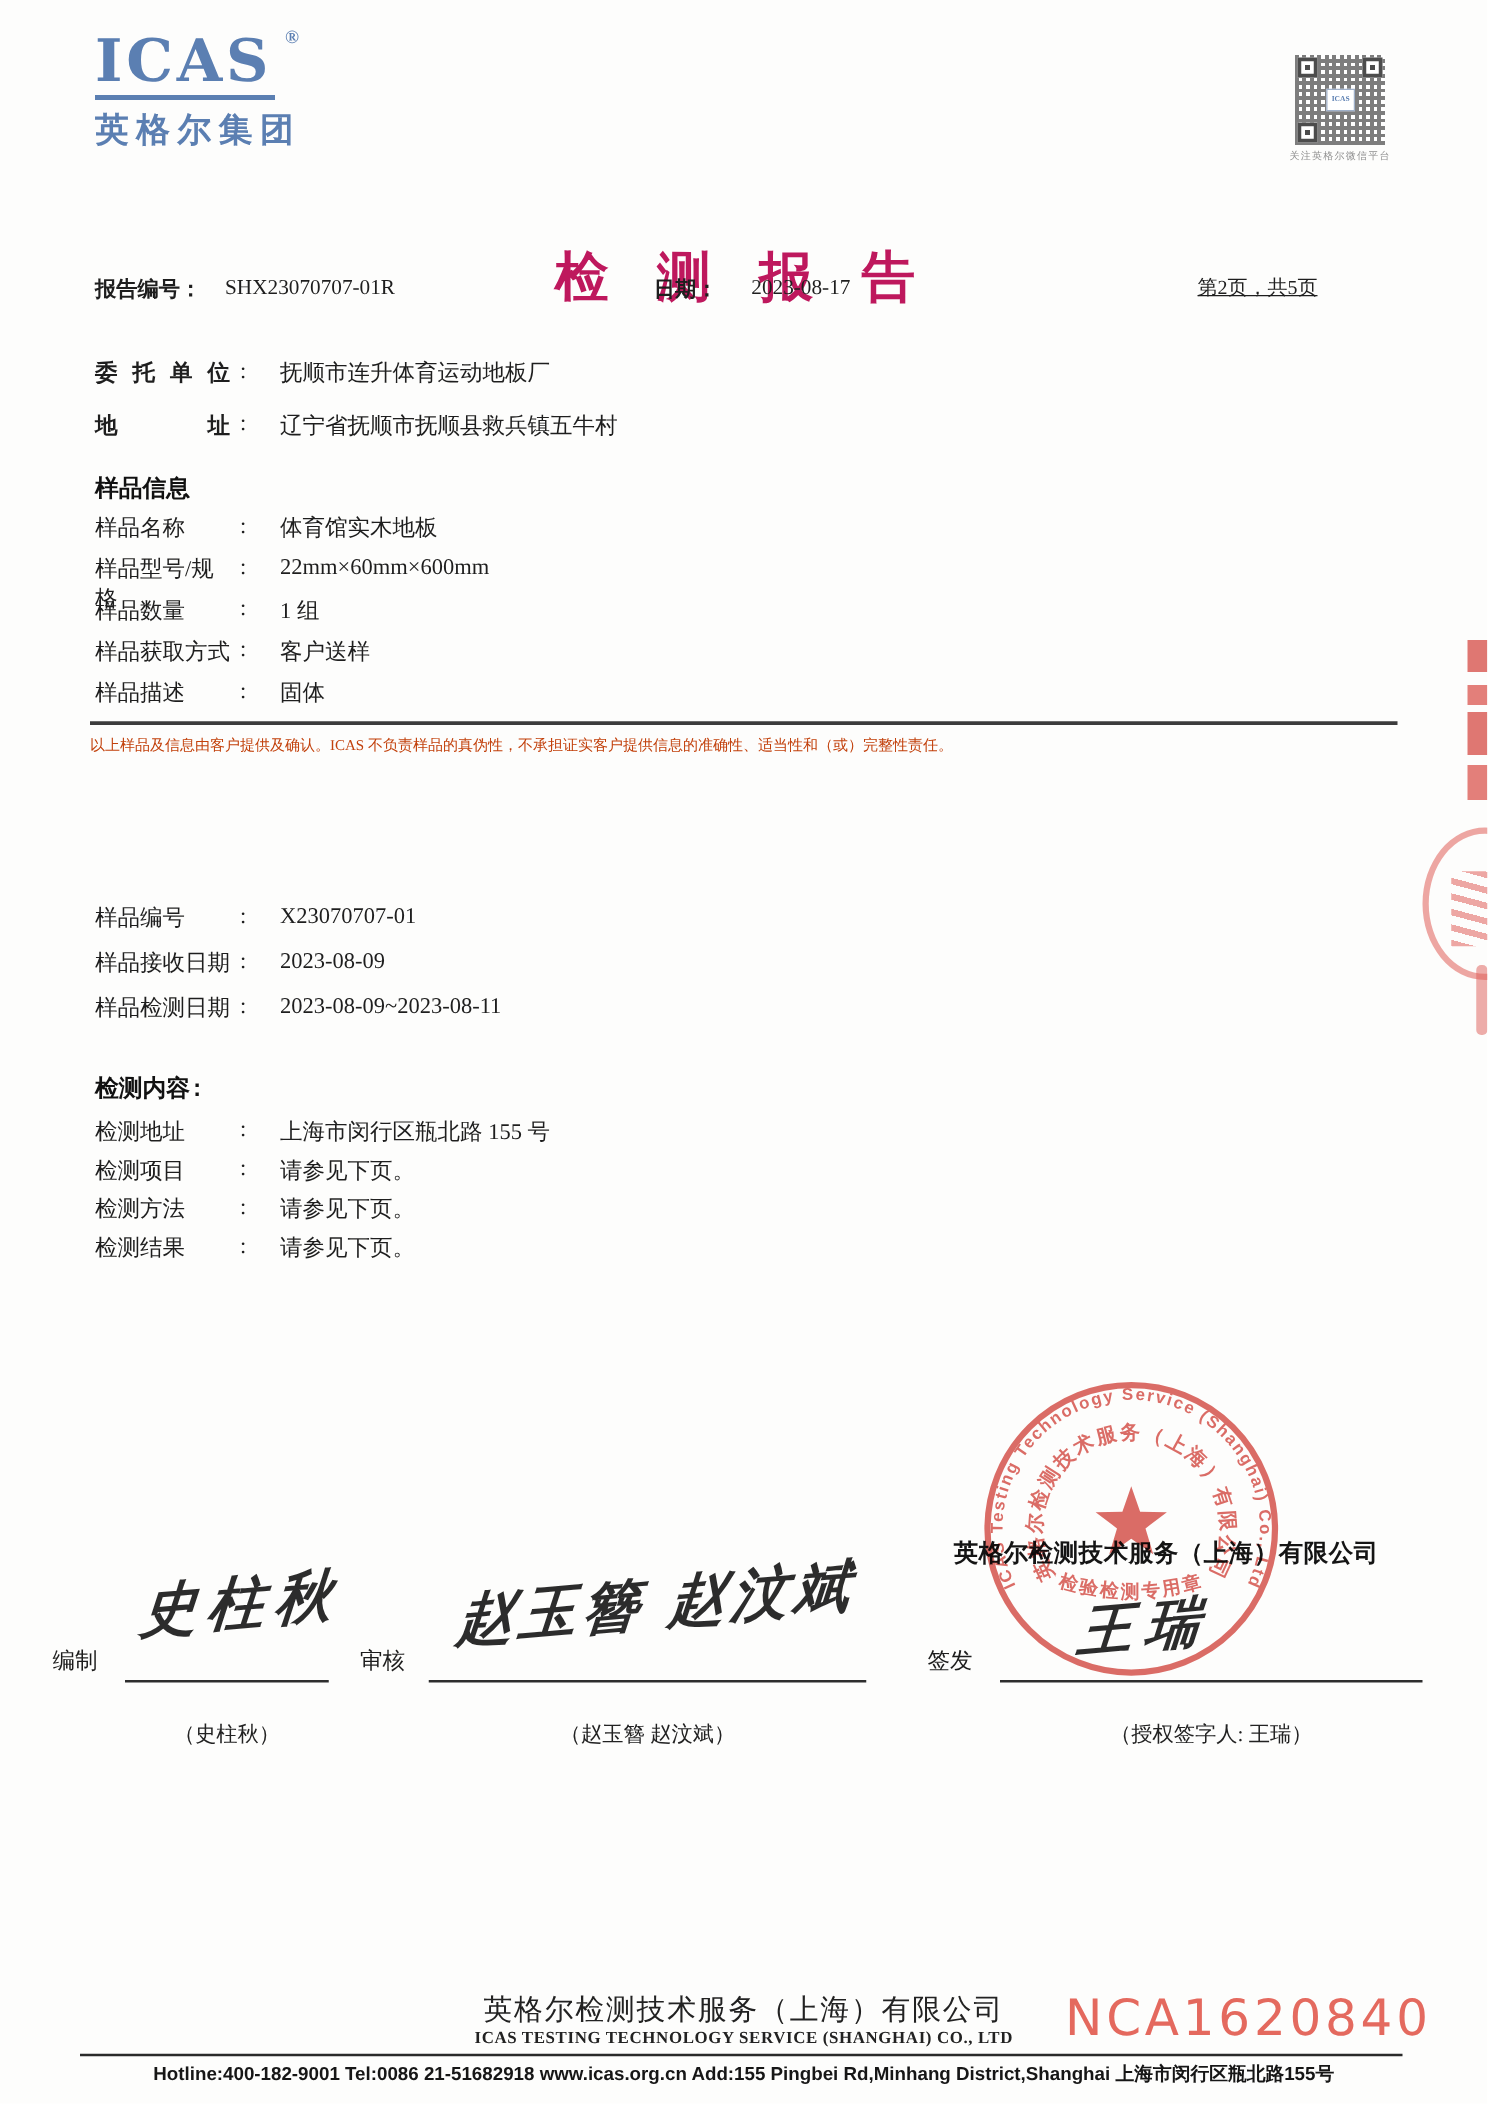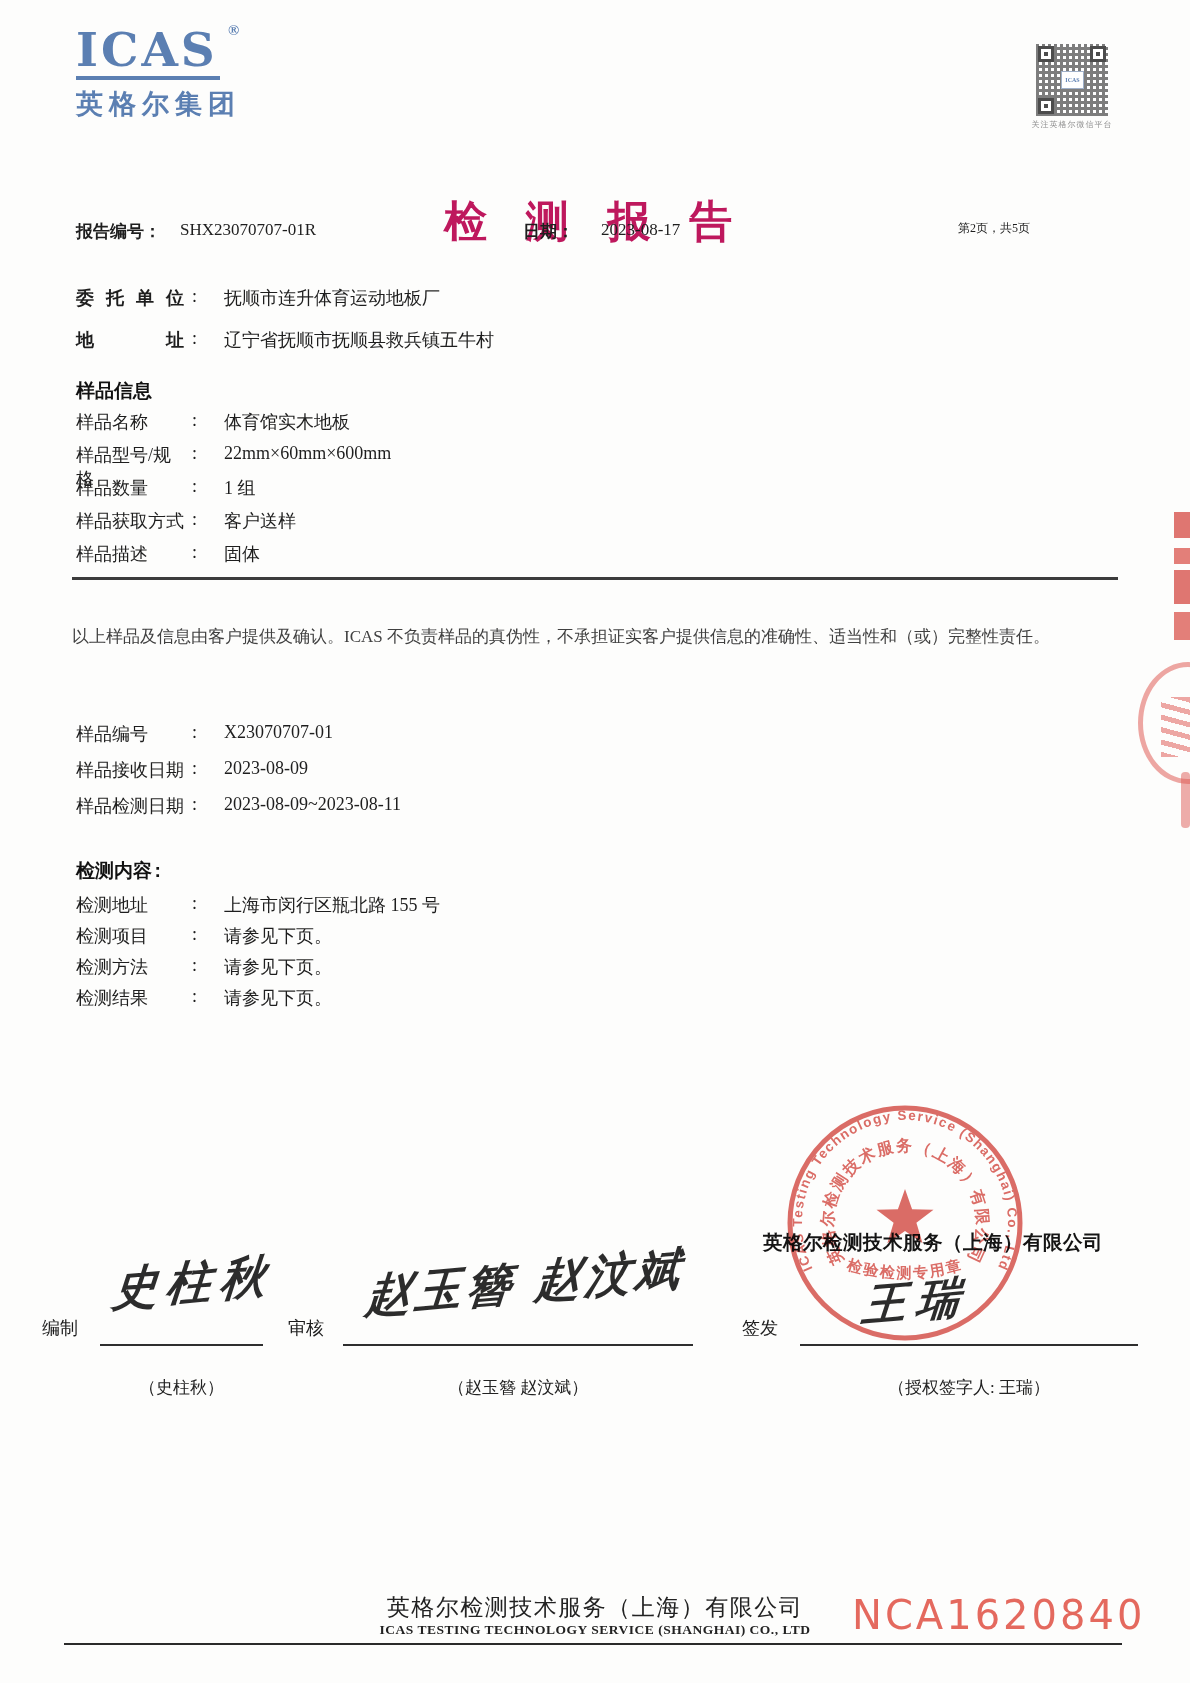--- a/index.html
+++ b/index.html
@@ -33,38 +33,38 @@
 
   
   .doc-title { position:absolute; left:0; top:146px; width:100%; text-align:center;
         font-size:43px; font-weight:600; letter-spacing:14px; color:#be185d;margin-top:47px; }
   .meta { position:absolute; top:220px; left:0; width:100%; font-size:17px; }
   .meta .m-lbl { font-weight:600; }
   .m-repno-l { position:absolute; left:76px; }
   .m-repno-v { position:absolute; left:180px; }
   .m-date-l  { position:absolute; left:523px; }
   .m-date-v  { position:absolute; left:601px; }
-  .m-page    { position:absolute; left:958px; font-size:12px; }
+  .m-page    { position:absolute; left:958px; font-size:16px;text-decoration:underline; }
 
   
   .sect { position:absolute; left:76px; }
   .inforow { position:relative; }
   .inforow .lbl { position:absolute; left:0; width:108px; font-size:18px; }
   .inforow .lbl.just { text-align:justify; text-align-last:justify; }
   .inforow .lbl.bold { font-weight:600; }
   .inforow .col { position:absolute; left:116px; font-size:18px; }
   .inforow .val { position:absolute; left:148px; white-space:nowrap; font-size:18px; }
   .heading { font-weight:700; font-size:19px; color:#111; }
 
   #client   { top:286px; } #client .inforow { height:42px; }
   #sample-heading { position:absolute; left:76px; top:378px; }
   #sample-rows { top:410px; } #sample-rows .inforow { height:33px; }
   .divider { position:absolute; left:72px; top:577px; width:1046px; height:3px; background:#3c3c3c; }
   .disclaimer { position:absolute; left:72px; top:587px; width:1050px;
-        font-size:17px; line-height:1.6; color:#404040;margin-top:36px; }
+        font-size:12px; line-height:1.6; color:#c2410c; }
   #sampleid-rows { top:722px; } #sampleid-rows .inforow { height:36px; }
   #test-heading { position:absolute; left:76px; top:858px;font-family:Liberation Mono, monospace; }
   #test-rows { top:893px; } #test-rows .inforow { height:31px; }
 
   
   .company-over-stamp { position:absolute; left:763px; top:1229px; font-size:19.5px;
         font-weight:600; letter-spacing:.5px; color:#141414; white-space:nowrap; }
   .sig-label { position:absolute; font-size:18px; color:#1c1c1c; }
   .sig-line  { position:absolute; height:2px; background:#2e2e2e; }
   .sig-name  { position:absolute; text-align:center; font-size:17px; color:#222; white-space:nowrap;margin-top:12px; }
@@ -264,14 +264,15 @@
   <div class="edge-frag1"></div>
   <div class="edge-frag2">
     <div class="inner-mark"></div>
   </div>
   <div class="edge-frag3"></div>
 
   <div class="foot-cn">英格尔检测技术服务（上海）有限公司</div>
   <div class="foot-en">ICAS TESTING TECHNOLOGY SERVICE (SHANGHAI) CO., LTD</div>
   <div class="cert-no">NCA1620840</div>
   <div class="foot-line"></div>
+  <div class="foot-contact">Hotline:400-182-9001  Tel:0086 21-51682918  www.icas.org.cn  Add:155 Pingbei Rd,Minhang District,Shanghai 上海市闵行区瓶北路155号</div>
 
 </div>
 
 </body></html>

